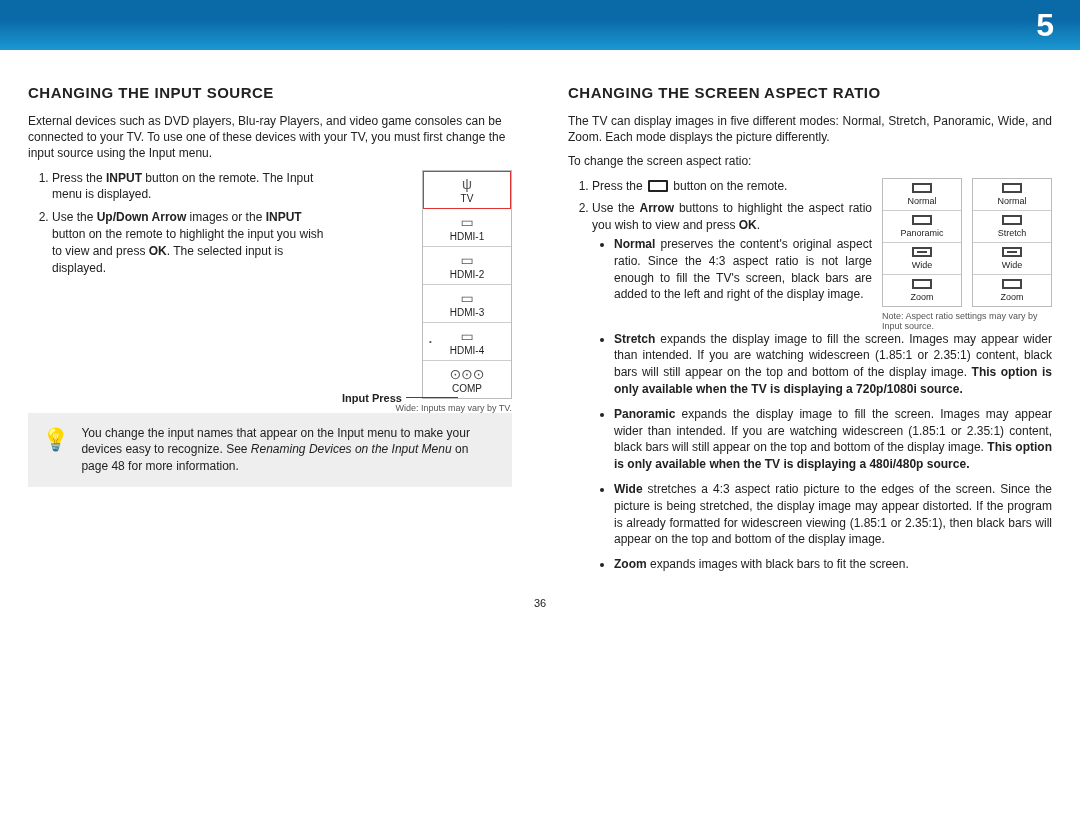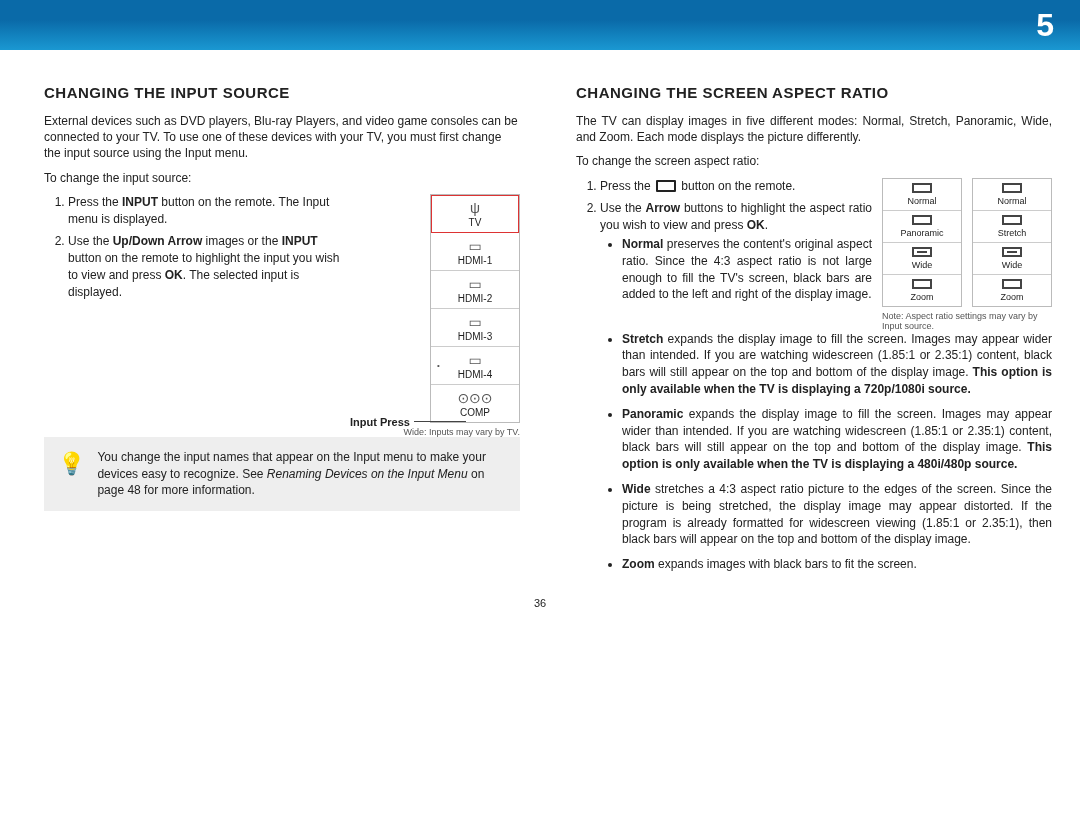--- a/index.html
+++ b/index.html
@@ -17,21 +17,21 @@
     color: #fff;
     display: flex;
     align-items: center;
     justify-content: flex-end;
     padding-right: 26px;
     font-size: 32px;
     font-weight: bold;
   }
   .content {
     display: flex;
-    padding: 34px 28px 12px 44px;
+    padding: 34px 28px 12px 28px;
     gap: 56px;
   }
   .col {
     flex: 1 1 0;
     min-width: 0;
   }
   h2 {
     font-size: 15px;
     font-weight: 900;
     letter-spacing: 0.5px;
@@ -183,21 +183,20 @@
 
 <div class="topbar">
   <span>5</span>
 </div>
 
 <div class="content">
 
   <div class="col">
     <h2>CHANGING THE INPUT SOURCE</h2>
     <p>External devices such as DVD players, Blu-ray Players, and video game consoles can be connected to your TV. To use one of these devices with your TV, you must first change the input source using the Input menu.</p>
-    <p>To change the input source:</p>
 
     <div class="input-diagram-wrap">
       <div class="input-menu">
         <div class="input-item selected">
           <span class="ic">ψ</span>
           <span>TV</span>
         </div>
         <div class="input-item">
           <span class="ic">▭</span>
           <span>HDMI-1</span>

